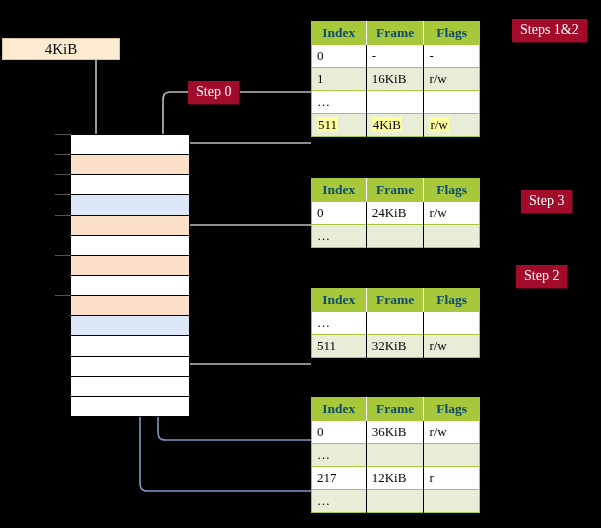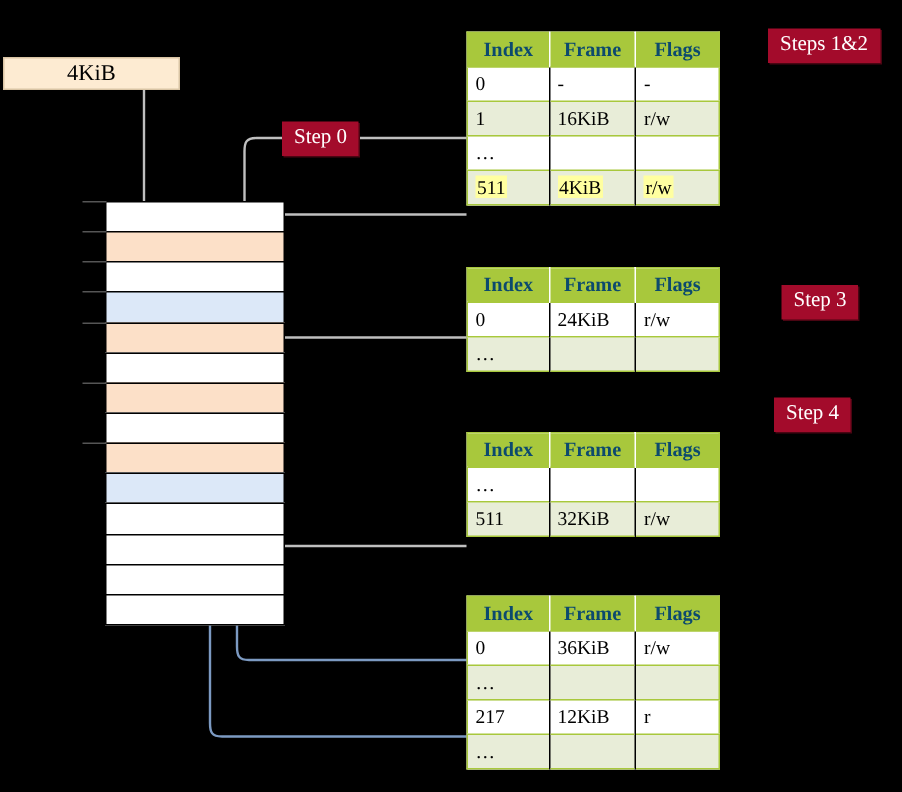--- a/index.html
+++ b/index.html
@@ -164,21 +164,21 @@
   <div class="step-badge" style="left:188px; top:41px;margin-top:40px;">
     <span>Step 0</span>
   </div>
   <div class="step-badge" style="left:512px; top:19px;">
     <span>Steps 1&amp;2</span>
   </div>
   <div class="step-badge" style="left:521px; top:159px;margin-top:31px;">
     <span>Step 3</span>
   </div>
   <div class="step-badge" style="left:516px; top:265px;">
-    <span>Step 4</span>
+    <span>Step 2</span>
   </div>
 
   <div class="mem-col" id="memcol" style="left:70px; top:134px; width:120px; height:282px;">
       <div class="mem-row" style="top: 0px; height: 21.1429px; width: 120px;"></div>
       <div class="mem-row peach" style="top: 20.1429px; height: 21.1429px; width: 120px;"></div>
       <div class="mem-row" style="top: 40.2857px; height: 21.1429px; width: 120px;"></div>
       <div class="mem-row blue" style="top: 60.4286px; height: 21.1429px; width: 120px;"></div>
       <div class="mem-row peach" style="top: 80.5714px; height: 21.1429px; width: 120px;"></div>
       <div class="mem-row" style="top: 100.714px; height: 21.1429px; width: 120px;"></div>
       <div class="mem-row peach" style="top: 120.857px; height: 21.1429px; width: 120px;"></div>

